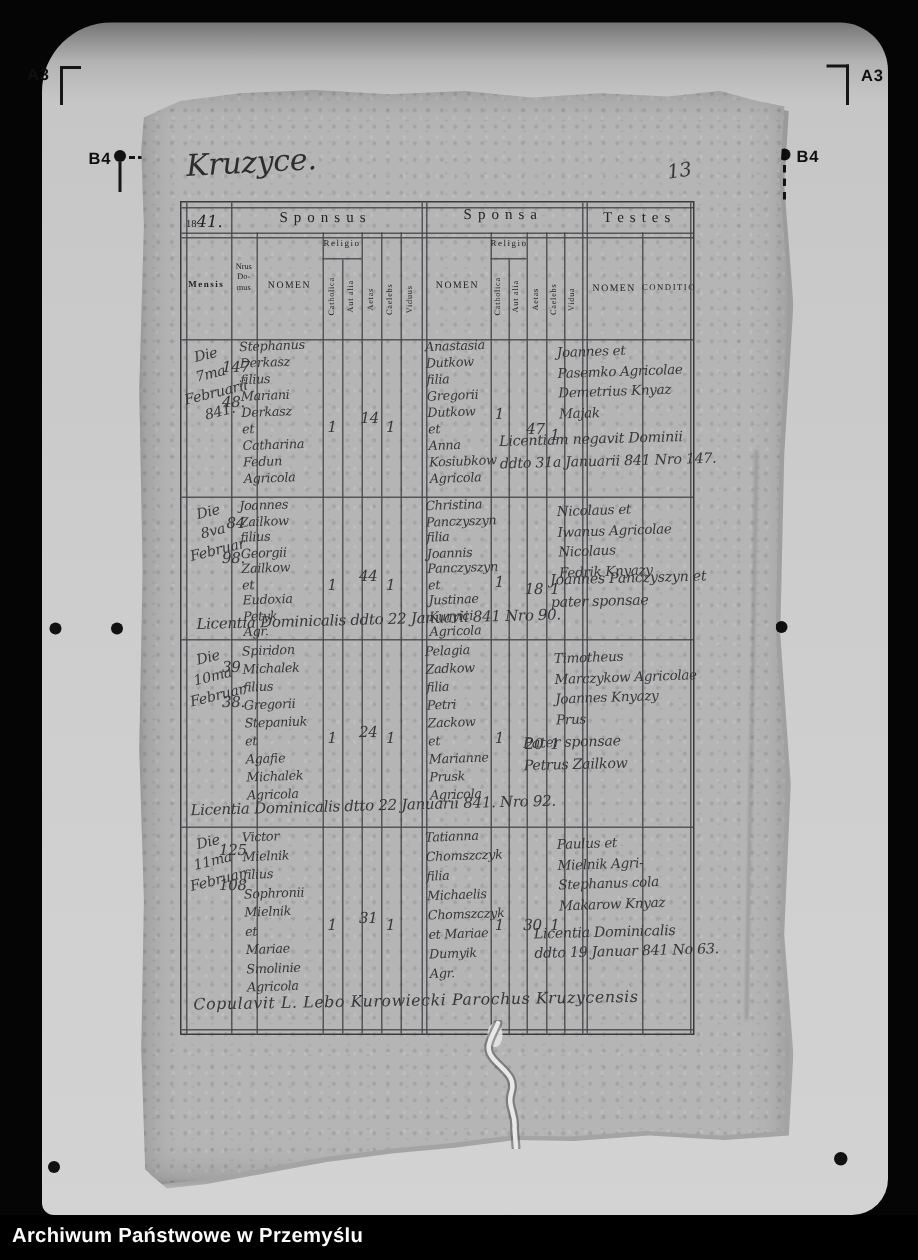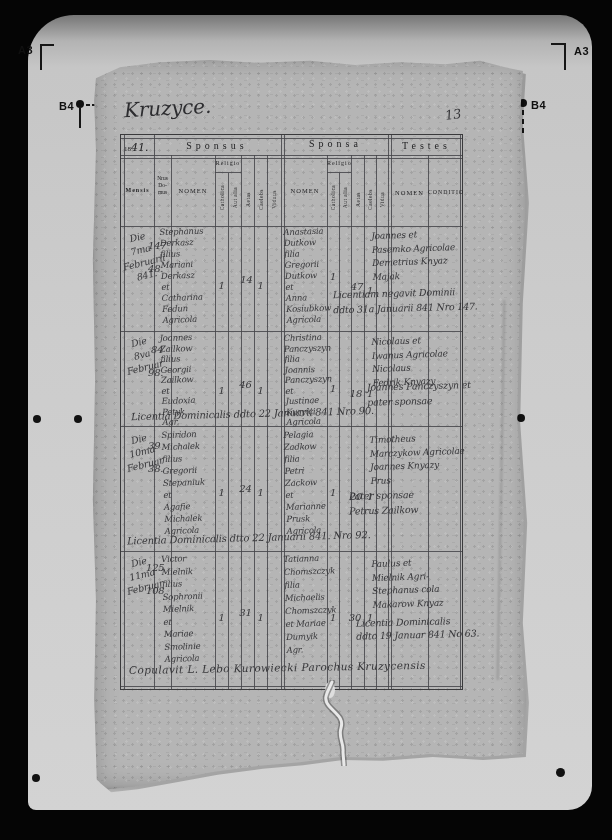--- a/index.html
+++ b/index.html
@@ -206,21 +206,21 @@
     <div class="hw hw-name" style="left:40px;top:197px;line-height:10.5px;">Joannes
 Zailkow
 filius
 Georgii
 Zailkow
 et
 Eudoxia
 Petyk
 Agr.</div>
     <div class="hw hw-mark" style="left:94px;top:250px;width:13px;">1</div>
-    <div class="hw hw-mark" style="left:117px;top:244px;width:15px;">46</div>
+    <div class="hw hw-mark" style="left:117px;top:244px;width:15px;">44</div>
     <div class="hw hw-mark" style="left:133px;top:250px;width:13px;">1</div>
     <div class="hw hw-name" style="left:164px;top:197px;line-height:10.5px;">Christina
 Panczyszyn
 filia
 Joannis
 Panczyszyn
 et
 Justinae
 Kuryici
 Agricola</div>
@@ -309,13 +309,16 @@
 
     <div class="hw hw-bottom" style="left:8px;top:526px;width:345px;">Copulavit L. Lebo Kurowiecki Parochus Kruzycensis</div>
   </div>
 
   <svg class="tear" width="48" height="86" viewBox="0 0 48 86">
     <ellipse cx="14" cy="10" rx="5" ry="8" fill="#e3e3e3" opacity="0.9"></ellipse>
     <path d="M16 2 C12 12 6 18 13 26 C20 34 28 38 25 48 C22 58 28 62 27 72 L28 85" fill="none" stroke="rgba(60,60,60,0.45)" stroke-width="6" stroke-linecap="round"></path>
     <path d="M16 2 C12 12 6 18 13 26 C20 34 28 38 25 48 C22 58 28 62 27 72 L28 85" fill="none" stroke="#e8e8e8" stroke-width="3" stroke-linecap="round"></path>
   </svg>
 
+  <div class="caption-bar">
+    <span class="caption-text">Archiwum Państwowe w Przemyślu</span>
+  </div>
 </div>
 
 </body></html>

